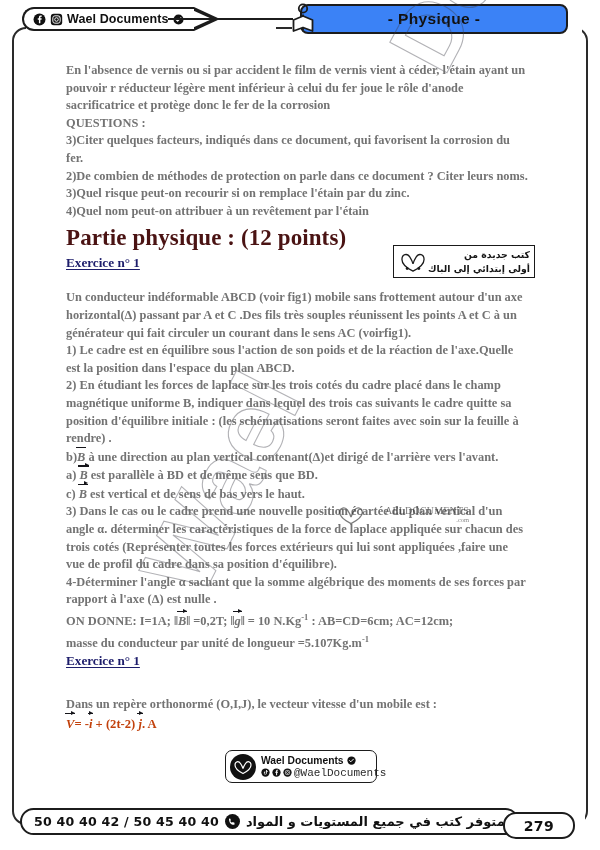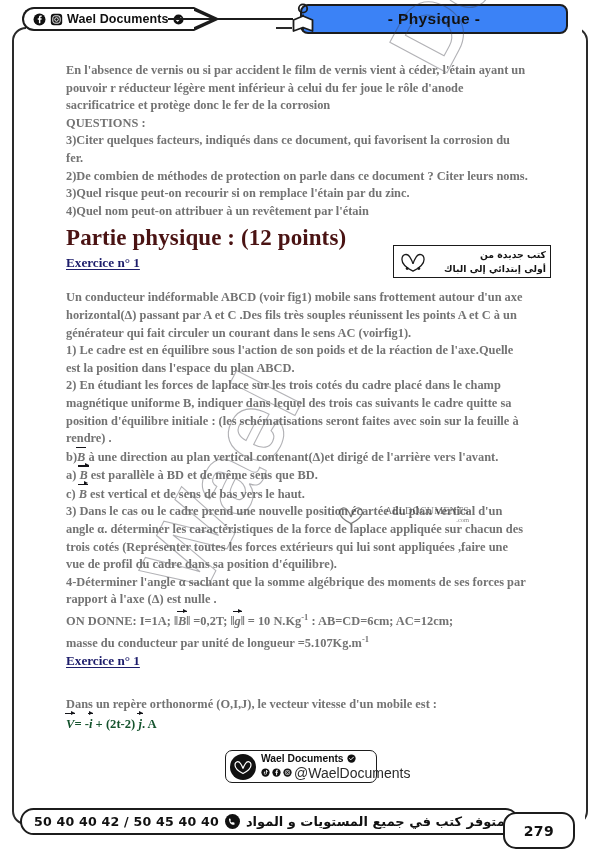--- a/index.html
+++ b/index.html
@@ -174,21 +174,21 @@
     text-underline-offset: 2px;
     margin: 0;
     line-height: 18px;
   }
   .formula {
     font-family: "Liberation Serif", serif;
     font-weight: bold;
     font-size: 12.6px;
     line-height: 18px;
     margin: 0;
-    color: #14532d;
+    color: #c2410c;
   }
   .vec {
     position: relative;
     display: inline-block;
     padding-top: 1px;
   }
   .vec::after {
     content: "";
     position: absolute;
     left: -1px; right: -1px; top: -1px;
@@ -203,21 +203,21 @@
     border-top: 2.4px solid transparent;
     border-bottom: 2.4px solid transparent;
     border-left: 4px solid #15151a;
   }
   sup { font-size: 8.5px; }
 
   
   .arabic-stamp {
     position: absolute;
     left: 393px; top: 245px;
-    width: 158px; height: 33px;
+    width: 142px; height: 33px;
     border: 1.6px solid #1a1a1a;
     background: #fff;
     box-sizing: border-box;
     display: flex;
     align-items: center;
     justify-content: flex-end;
     padding: 0 4px 0 2px;
     z-index: 6;
   }
   .arabic-stamp .heart-mini {
@@ -298,22 +298,22 @@
     align-items: center;
     gap: 3px;
     white-space: nowrap;
   }
   .logo-handle-row {
     display: flex;
     align-items: center;
     gap: 2px;
   }
   .logo-handle {
-    font-family: Liberation Sans, sans-serif;
-    font-size: 14px;
+    font-family: Liberation Mono, monospace;
+    font-size: 11px;
     color: #2a2a2a;
     white-space: nowrap;
   }
 
   
   .footer-pill {
     position: absolute;
     left: 20px; top: 808px;
     height: 27px;
     border: 2.2px solid #1c1c1c;
@@ -345,21 +345,21 @@
   .footer-line {
     position: absolute;
     left: 382px; top: 824px;
     width: 125px; height: 2.3px;
     background: #1c1c1c;
     z-index: 7;
   }
   .page-num-pill {
     position: absolute;
     left: 503px; top: 812px;
-    width: 72px; height: 37px;
+    width: 72px; height: 27px;
     border: 2.2px solid #1c1c1c;
     border-radius: 13px;
     background: #fff;
     box-sizing: border-box;
     display: flex;
     align-items: center;
     justify-content: center;
     z-index: 8;
   }
   .page-num {

